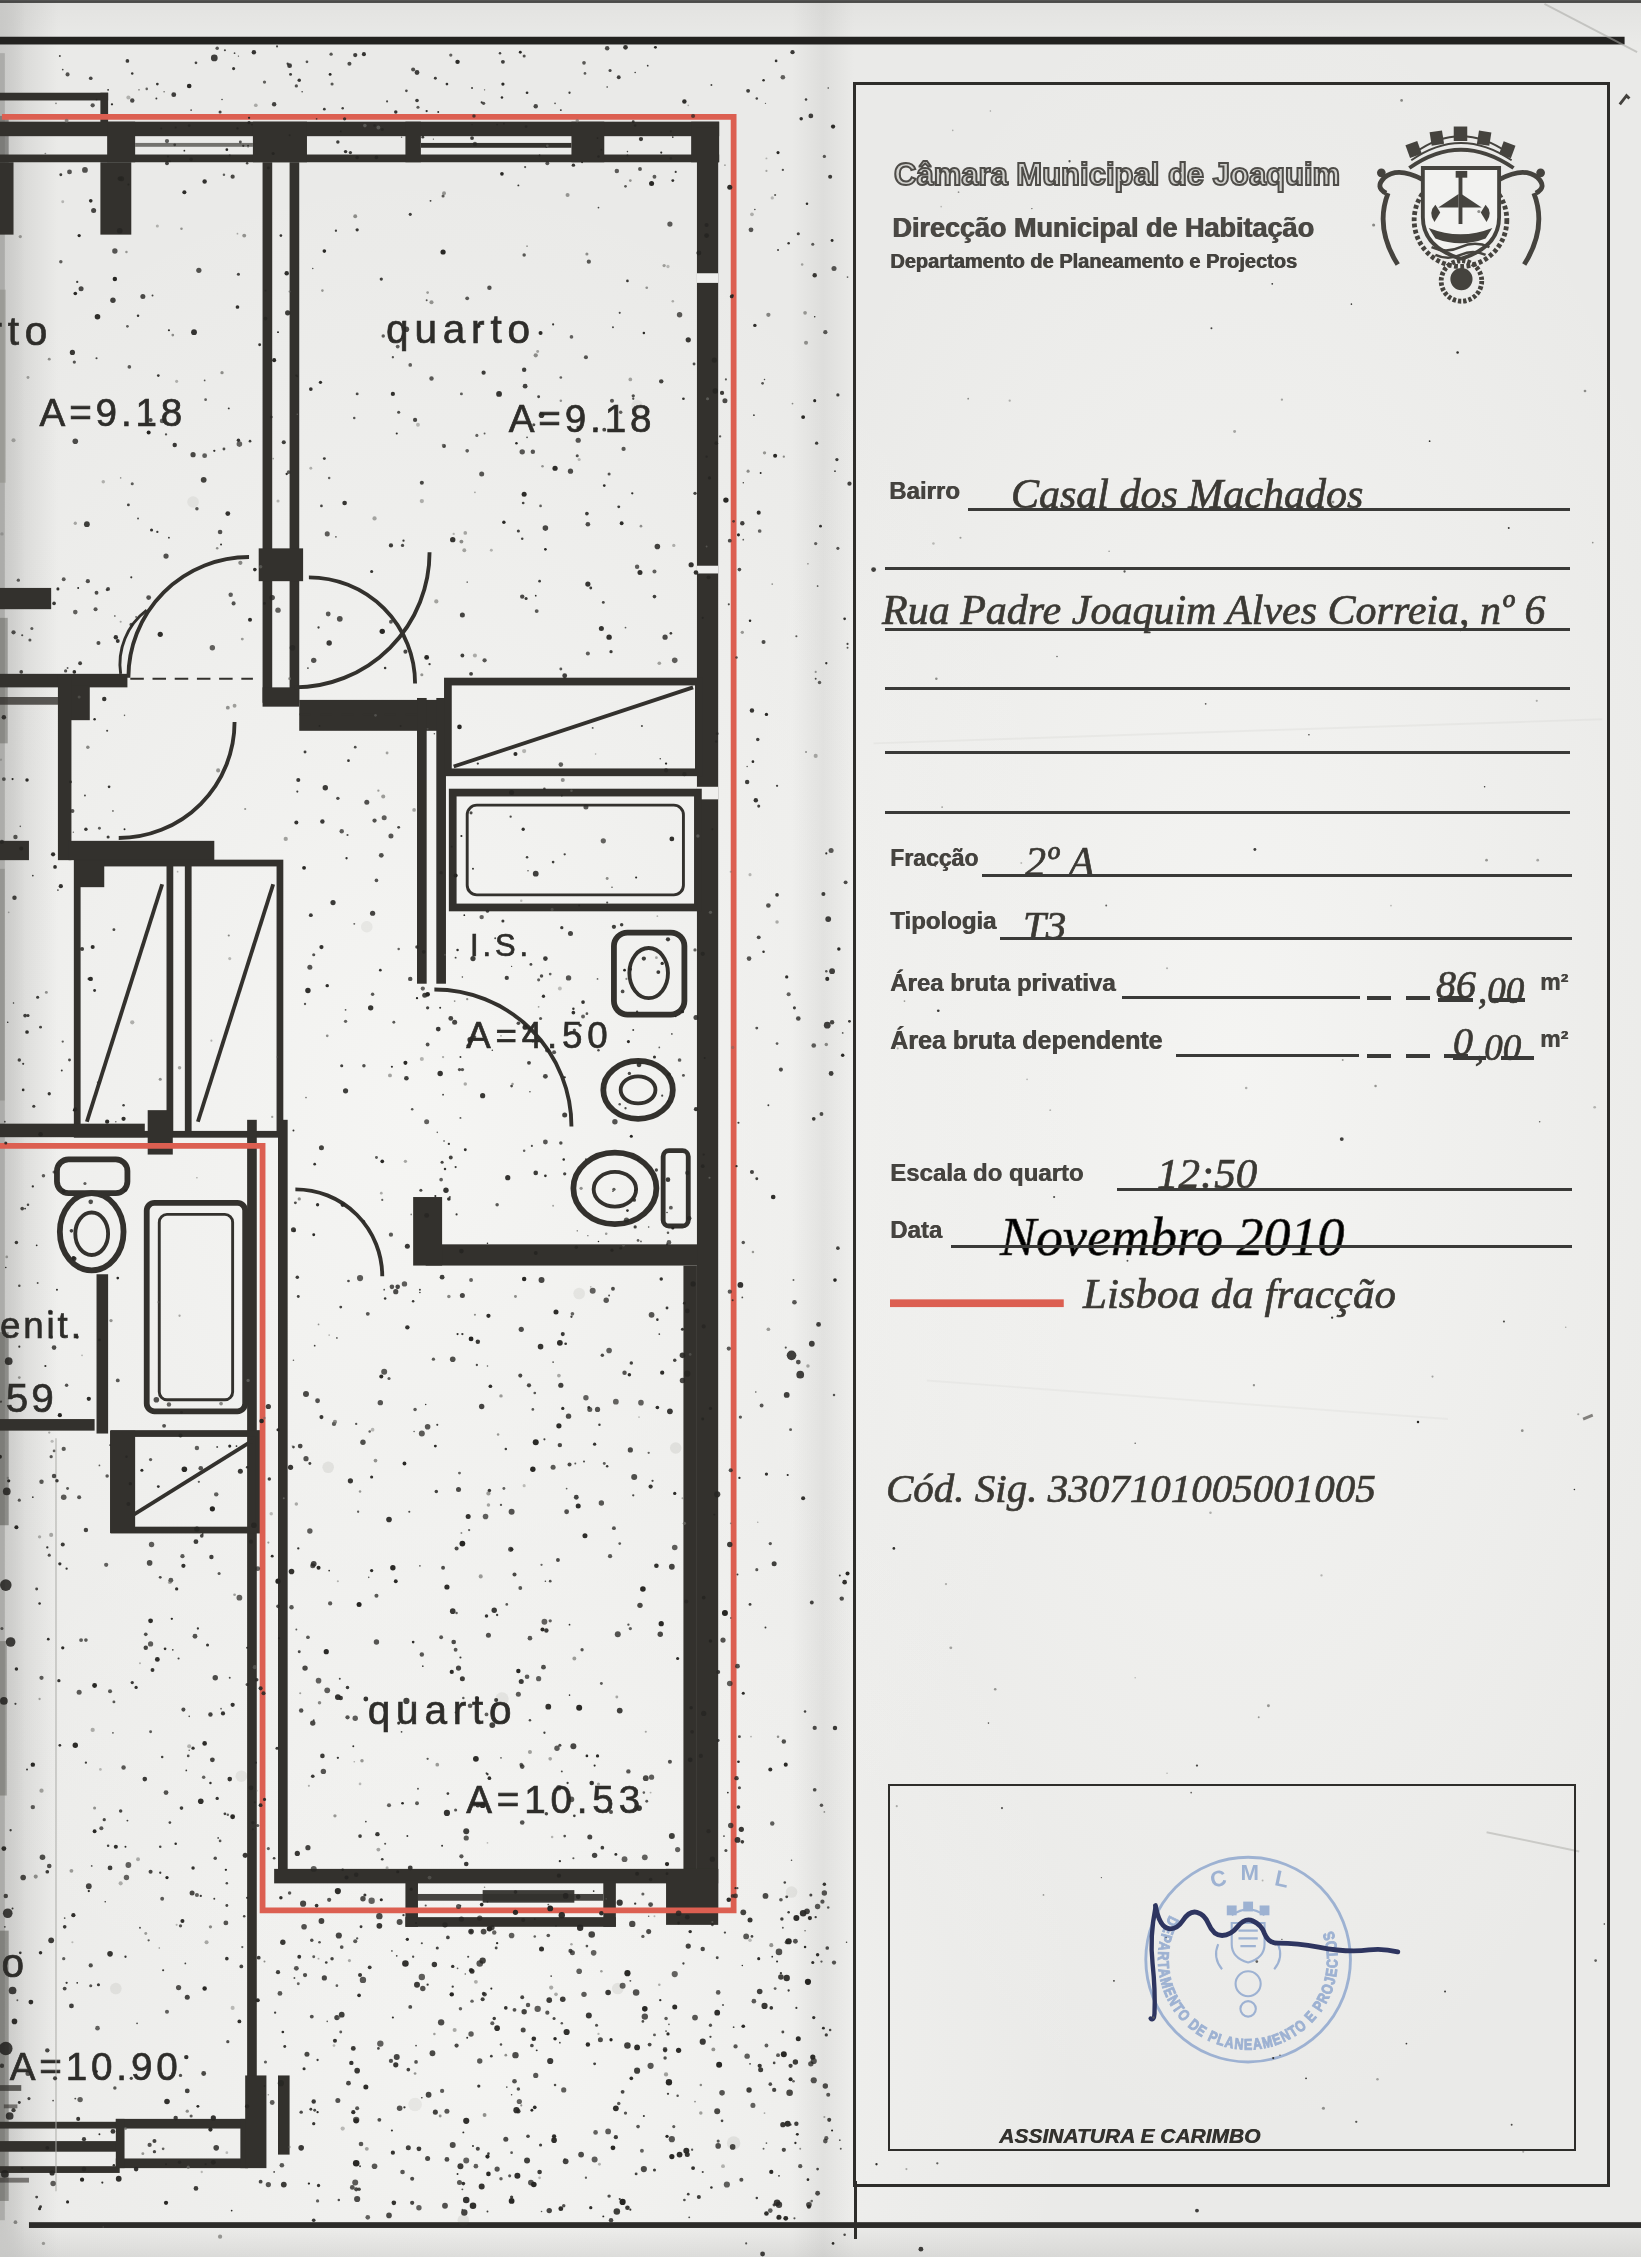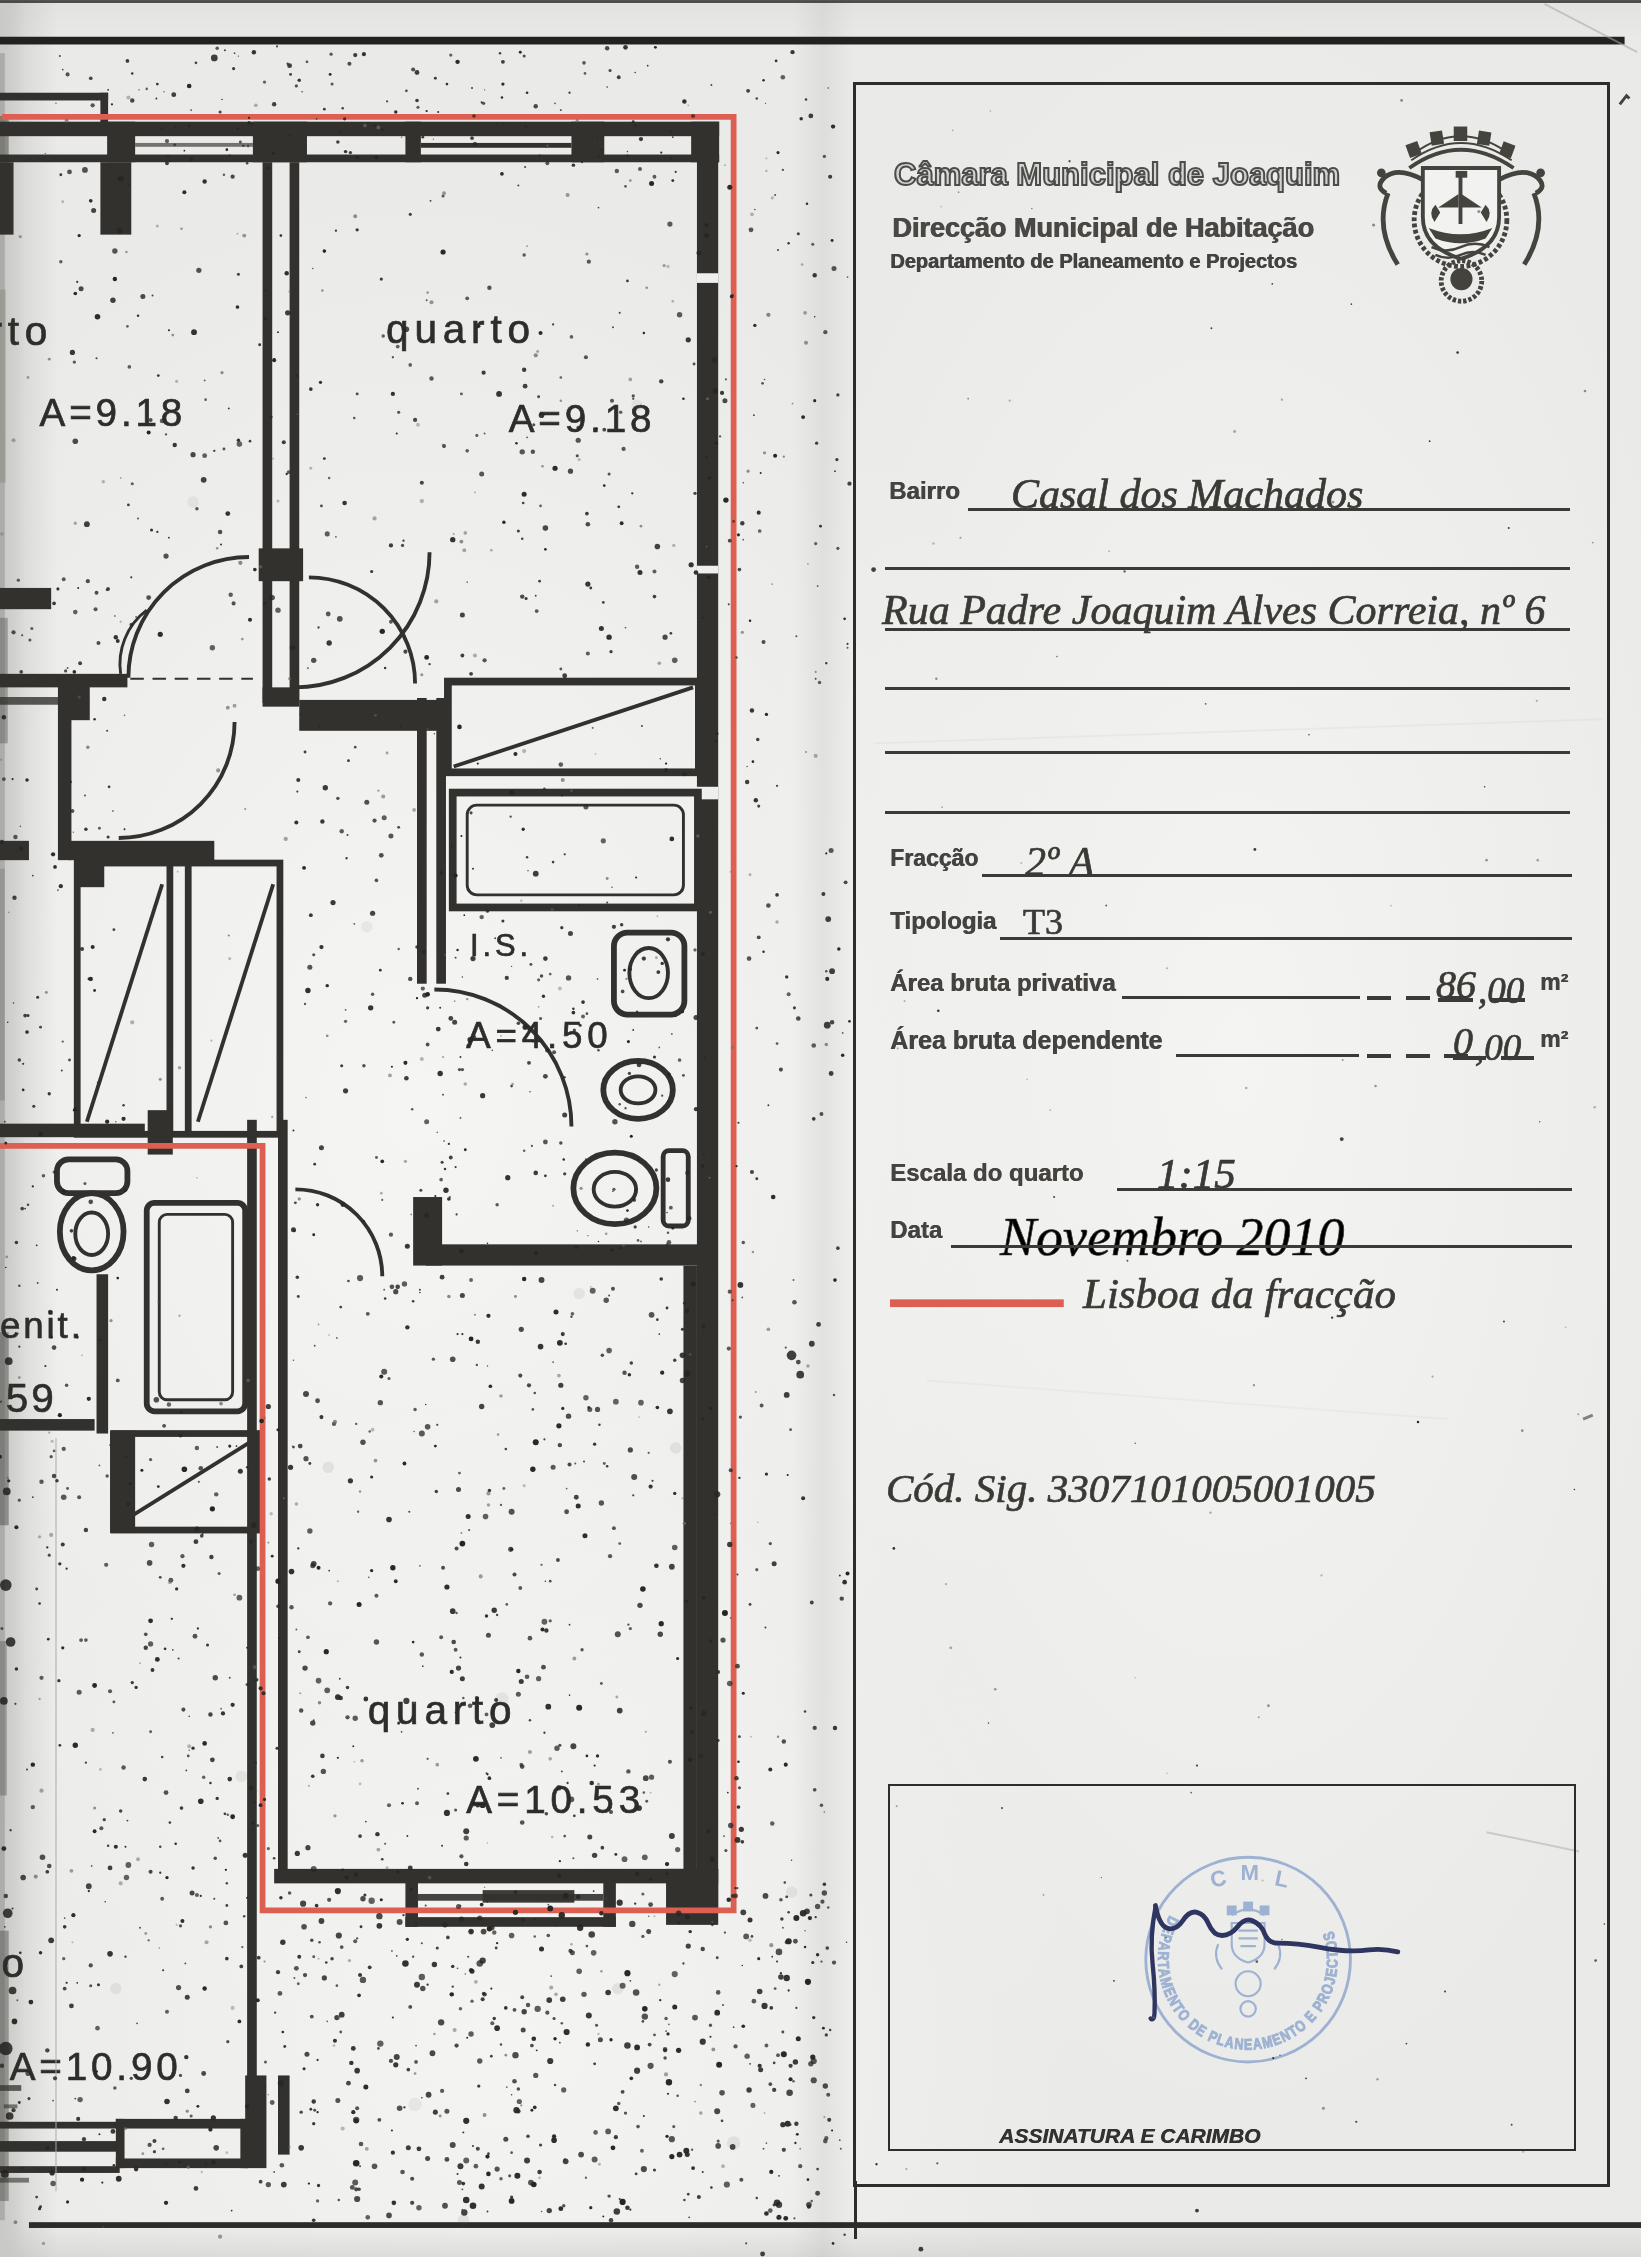--- a/index.html
+++ b/index.html
@@ -2858,21 +2858,21 @@
 <div style="position:absolute;left:885px;top:567px;width:685px;height:2.9px;background:#3a3a38"></div>
 <div style="position:absolute;left:882px;top:586px;font-family:'Liberation Serif',serif;font-style:italic;font-size:42px;color:#3b3934;letter-spacing:0px;white-space:nowrap;-webkit-text-stroke:0.7px #3b3934">Rua Padre Joaquim Alves Correia, nº 6</div>
 <div style="position:absolute;left:885px;top:628px;width:685px;height:2.9px;background:#3a3a38"></div>
 <div style="position:absolute;left:885px;top:687px;width:685px;height:2.9px;background:#3a3a38"></div>
 <div style="position:absolute;left:885px;top:751px;width:685px;height:2.9px;background:#3a3a38"></div>
 <div style="position:absolute;left:885px;top:811px;width:685px;height:2.9px;background:#3a3a38"></div>
 <div style="position:absolute;left:890px;top:845px;font-family:'Liberation Sans',sans-serif;font-weight:bold;font-size:23px;color:#45433f;letter-spacing:0px;white-space:nowrap;text-shadow:0.6px 0 0 #45433f">Fracção</div>
 <div style="position:absolute;left:1025px;top:838px;font-family:'Liberation Serif',serif;font-style:italic;font-size:42px;color:#3b3934;letter-spacing:0px;white-space:nowrap;-webkit-text-stroke:0.7px #3b3934">2º A</div>
 <div style="position:absolute;left:982px;top:874px;width:590px;height:2.9px;background:#3a3a38"></div>
 <div style="position:absolute;left:890px;top:907px;font-family:'Liberation Sans',sans-serif;font-weight:bold;font-size:24px;color:#45433f;letter-spacing:0px;white-space:nowrap;text-shadow:0.6px 0 0 #45433f">Tipologia</div>
-<div style="position:absolute;left:1023px;top:901px;font-family:'Liberation Serif',serif;font-size:36px;color:#3b3934;letter-spacing:0px;white-space:nowrap;-webkit-text-stroke:0.7px #3b3934">T3</div>
+<div style="position:absolute;left:1023px;top:901px;font-family:'Liberation Serif',serif;font-style:italic;font-size:41px;color:#3b3934;letter-spacing:0px;white-space:nowrap;-webkit-text-stroke:0.7px #3b3934">T3</div>
 <div style="position:absolute;left:1000px;top:937px;width:572px;height:2.9px;background:#3a3a38"></div>
 <div style="position:absolute;left:890px;top:969px;font-family:'Liberation Sans',sans-serif;font-weight:bold;font-size:24px;color:#45433f;letter-spacing:0px;white-space:nowrap;text-shadow:0.6px 0 0 #45433f">Área bruta privativa</div>
 <div style="position:absolute;left:1122px;top:996px;width:238px;height:2.9px;background:#3a3a38"></div>
 <div style="position:absolute;left:1367px;top:996px;width:24px;height:3.9px;background:#3a3a38"></div>
 <div style="position:absolute;left:1406px;top:996px;width:24px;height:3.9px;background:#3a3a38"></div>
 <div style="position:absolute;left:1444px;top:996px;width:24px;height:3.9px;background:#3a3a38"></div>
 <div style="position:absolute;left:1436px;top:961px;font-family:'Liberation Serif',serif;font-style:italic;font-size:40px;color:#3b3934;letter-spacing:0px;white-space:nowrap;-webkit-text-stroke:0.7px #3b3934">86</div>
 <div style="position:absolute;left:1478px;top:969px;font-family:'Liberation Serif',serif;font-style:italic;font-size:37px;color:#3b3934;letter-spacing:0px;white-space:nowrap;-webkit-text-stroke:0.7px #3b3934">,00</div>
 <div style="position:absolute;left:1438px;top:998px;width:35px;height:3.9px;background:#3a3a38"></div>
 <div style="position:absolute;left:1490px;top:998px;width:35px;height:3.9px;background:#3a3a38"></div>
@@ -2881,21 +2881,21 @@
 <div style="position:absolute;left:1176px;top:1054px;width:183px;height:2.9px;background:#3a3a38"></div>
 <div style="position:absolute;left:1367px;top:1054px;width:24px;height:3.9px;background:#3a3a38"></div>
 <div style="position:absolute;left:1406px;top:1054px;width:24px;height:3.9px;background:#3a3a38"></div>
 <div style="position:absolute;left:1444px;top:1054px;width:24px;height:3.9px;background:#3a3a38"></div>
 <div style="position:absolute;left:1453px;top:1018px;font-family:'Liberation Serif',serif;font-style:italic;font-size:40px;color:#3b3934;letter-spacing:0px;white-space:nowrap;-webkit-text-stroke:0.7px #3b3934">0</div>
 <div style="position:absolute;left:1475px;top:1026px;font-family:'Liberation Serif',serif;font-style:italic;font-size:37px;color:#3b3934;letter-spacing:0px;white-space:nowrap;-webkit-text-stroke:0.7px #3b3934">,00</div>
 <div style="position:absolute;left:1453px;top:1056px;width:33px;height:3.9px;background:#3a3a38"></div>
 <div style="position:absolute;left:1501px;top:1056px;width:33px;height:3.9px;background:#3a3a38"></div>
 <div style="position:absolute;left:1540px;top:1026px;font-family:'Liberation Sans',sans-serif;font-weight:bold;font-size:23px;color:#45433f;letter-spacing:0px;white-space:nowrap;text-shadow:0.6px 0 0 #45433f">m²</div>
 <div style="position:absolute;left:890px;top:1159px;font-family:'Liberation Sans',sans-serif;font-weight:bold;font-size:24px;color:#45433f;letter-spacing:0px;white-space:nowrap;text-shadow:0.6px 0 0 #45433f">Escala do quarto</div>
-<div style="position:absolute;left:1157px;top:1149px;font-family:'Liberation Serif',serif;font-style:italic;font-size:43px;color:#3b3934;letter-spacing:0px;white-space:nowrap;-webkit-text-stroke:0.7px #3b3934">1:15</div>
+<div style="position:absolute;left:1157px;top:1149px;font-family:'Liberation Serif',serif;font-style:italic;font-size:43px;color:#3b3934;letter-spacing:0px;white-space:nowrap;-webkit-text-stroke:0.7px #3b3934">12:50</div>
 <div style="position:absolute;left:1117px;top:1188px;width:455px;height:2.9px;background:#3a3a38"></div>
 <div style="position:absolute;left:890px;top:1216px;font-family:'Liberation Sans',sans-serif;font-weight:bold;font-size:24px;color:#45433f;letter-spacing:0px;white-space:nowrap;text-shadow:0.6px 0 0 #45433f">Data</div>
 <div style="position:absolute;left:1000px;top:1206px;font-family:'Liberation Serif',serif;font-style:italic;font-size:54px;color:#000000;letter-spacing:0px;white-space:nowrap;-webkit-text-stroke:0.7px #3b3934">Novembro 2010</div>
 <div style="position:absolute;left:951px;top:1245px;width:621px;height:2.9px;background:#3a3a38"></div>
 <div style="position:absolute;left:1083px;top:1269px;font-family:'Liberation Serif',serif;font-style:italic;font-size:43px;color:#3b3934;letter-spacing:0px;white-space:nowrap;-webkit-text-stroke:0.7px #3b3934">Lisboa da fracção</div>
 <div style="position:absolute;left:886px;top:1464px;font-family:'Liberation Serif',serif;font-style:italic;font-size:41px;color:#3b3934;letter-spacing:0px;white-space:nowrap;-webkit-text-stroke:0.7px #3b3934">Cód. Sig. 3307101005001005</div>
 <div style="position:absolute;left:888px;top:1784px;width:684px;height:363px;border:2.9px solid #2e2d2a"></div>
 <div style="position:absolute;left:999px;top:2124px;width:463px;text-align:left;font-family:'Liberation Sans',sans-serif;font-weight:bold;font-style:italic;font-size:21px;color:#33322e;letter-spacing:0px;text-shadow:0.5px 0 0 #33322e">ASSINATURA E CARIMBO</div>
 
 </body></html>

